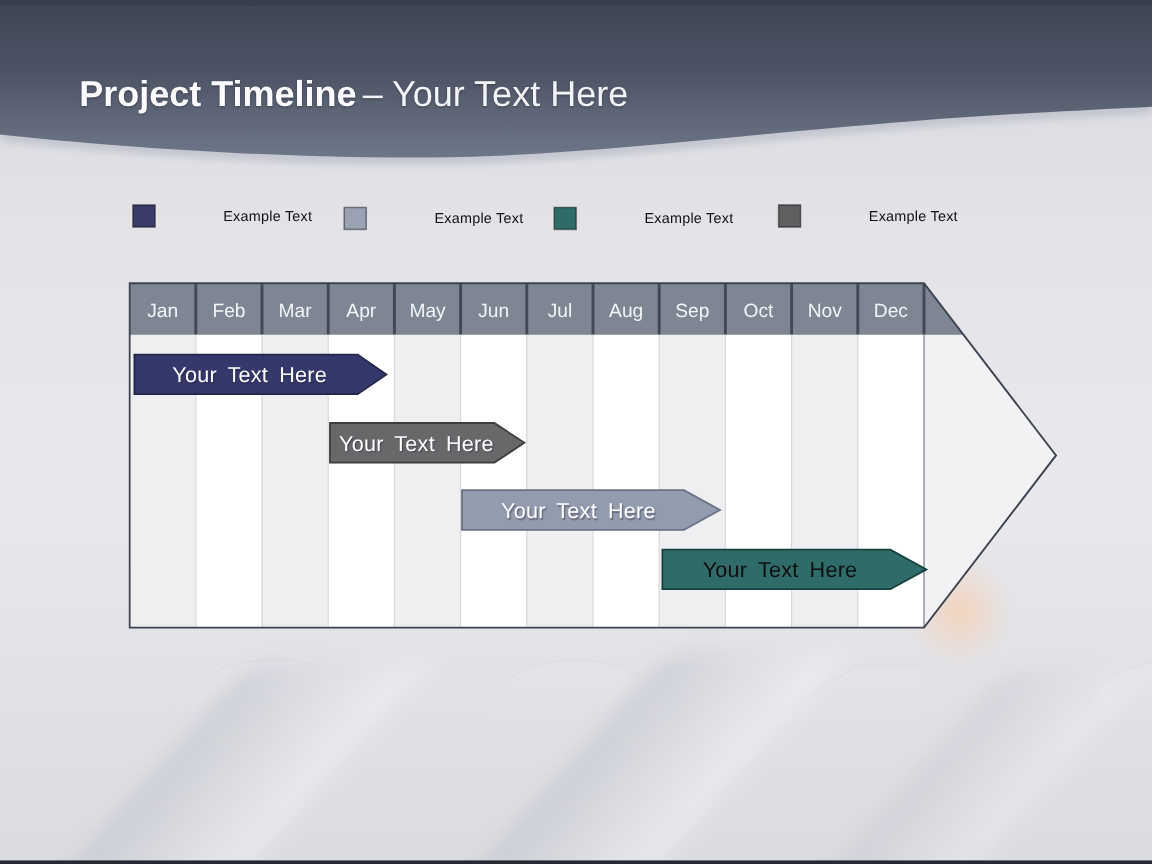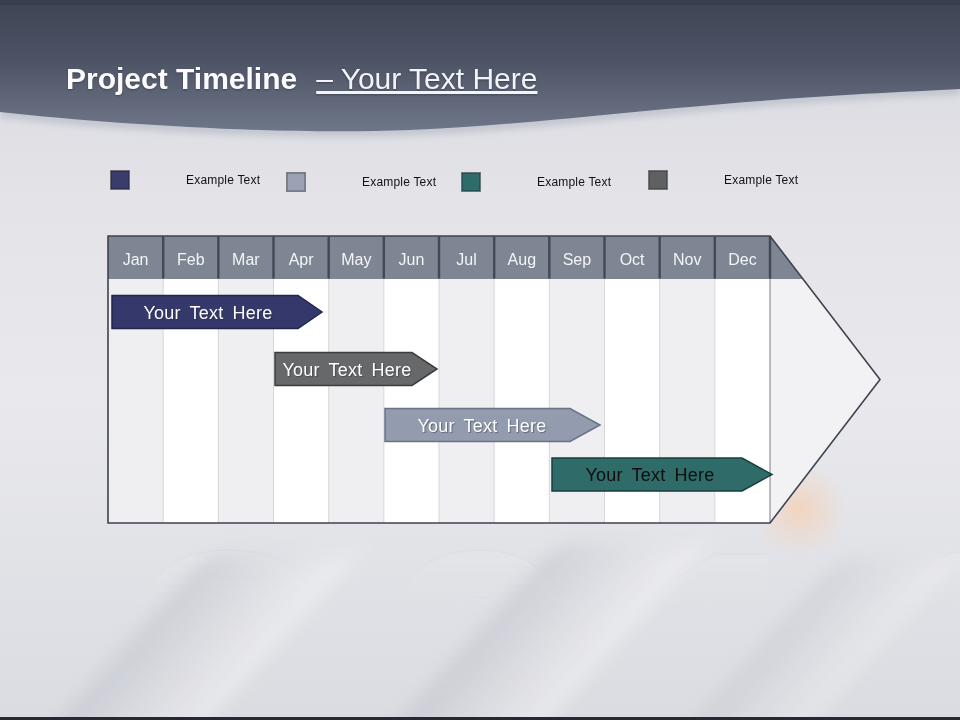--- a/index.html
+++ b/index.html
@@ -18,21 +18,21 @@
   .streak.s2{left:430px;top:545px;width:150px;height:280px;}
   .streak.s3{left:730px;top:560px;width:120px;height:240px;opacity:.7;}
   .flare{position:absolute;left:752px;top:462px;width:95px;height:95px;z-index:2;
          background:radial-gradient(circle,rgba(250,204,168,.65) 0%,rgba(250,204,168,.25) 42%,rgba(250,204,168,0) 70%);}
   .bottom-line{position:absolute;left:0;bottom:0;width:960px;height:3px;background:#262833;z-index:5;}
   
   .header{position:absolute;left:0;top:0;width:960px;height:150px;z-index:4;pointer-events:none;}
   .title{position:absolute;left:66px;top:62px;z-index:5;color:#FBFBFD;font-size:30px;white-space:nowrap;
          text-shadow:0 1px 2px rgba(0,0,0,.30);}
   .title .bold{font-weight:700;margin-top:19px;}
-  .title .rest{font-weight:400;margin-left:19px;color:#F3F4F8;text-decoration:underline;}
+  .title .rest{font-weight:400;margin-left:5px;color:#F3F4F8;}
   
   .legend-item{position:absolute;z-index:3;display:flex;align-items:center;gap:16px;}
   .legend-item .swatch{display:block;}
   .legend-item .lbl{font-size:12px;font-weight:400;color:#121212;letter-spacing:.2px;padding-left:40px;}
   
   .timeline-svg{position:absolute;left:107px;top:235px;z-index:3;}
   .timeline-svg text{font-family:"Liberation Sans",sans-serif;}
   .month-label{font-size:16px;fill:#F3F4F6;text-anchor:middle;}
   .bar-label{font-size:18px;text-anchor:middle;word-spacing:4px;letter-spacing:.2px;}
   .bar-label.shadowed{text-shadow:1px 1.5px 1px rgba(40,40,60,.45);}

